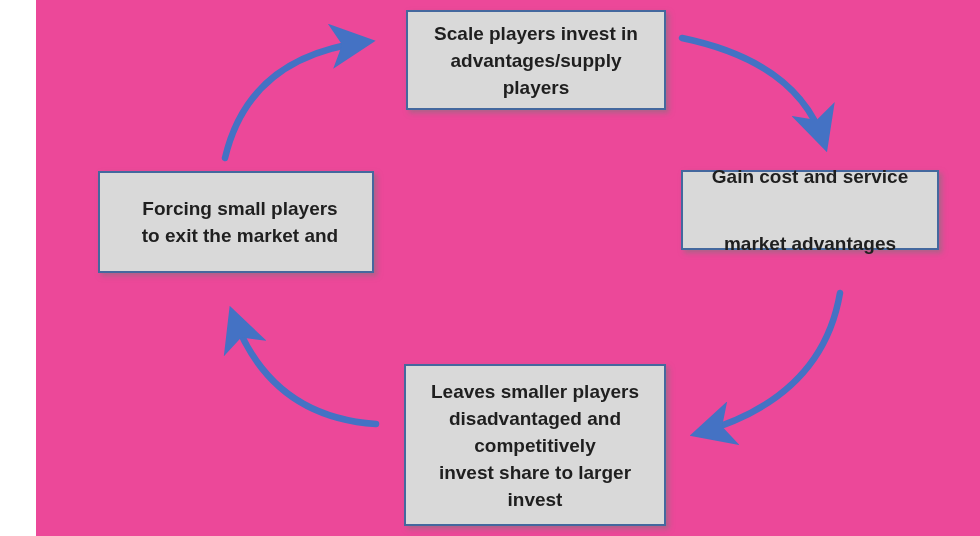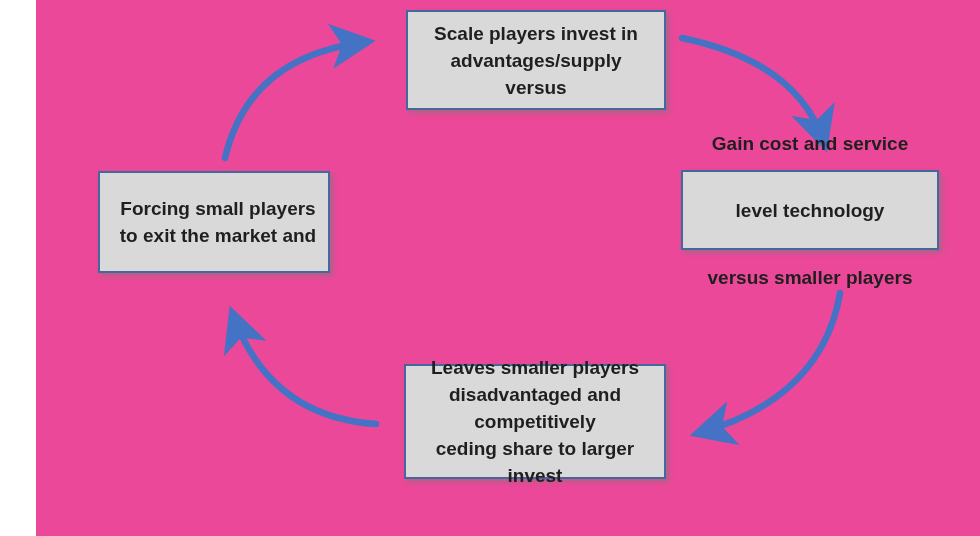--- a/index.html
+++ b/index.html
@@ -35,22 +35,22 @@
     justify-content: center;
     text-align: center;
     color: #1f1f1f;
     font-weight: bold;
     font-size: 19px;
     line-height: 27px;
     padding: 4px 8px;
   }
   .node-top    { left: 370px; top: 10px;  width: 260px; height: 100px; }
   .node-right  { left: 645px; top: 170px; width: 258px; height: 80px; gap: 40px; }
-  .node-bottom { left: 368px; top: 364px; width: 262px; height: 115px; }
-  .node-left   { left: 62px;  top: 171px; width: 232px; height: 102px; padding-left: 16px; }
+  .node-bottom { left: 368px; top: 364px; width: 262px; height: 162px; }
+  .node-left   { left: 62px;  top: 171px; width: 276px; height: 102px; padding-left: 16px; }
   .node-line { display: block; white-space: nowrap; }
   .cycle-arrow {
     fill: none;
     stroke: #4472c4;
     stroke-width: 6.5;
     stroke-linecap: round;
   }
 </style>
 </head>
 <body>
@@ -65,34 +65,33 @@
     </defs>
     <path class="cycle-arrow" d="M 646 38 Q 762 62 788 143" marker-end="url(#head)"></path>
     <path class="cycle-arrow" d="M 804 293 Q 786 398 663 433" marker-end="url(#head)"></path>
     <path class="cycle-arrow" d="M 340 424 Q 234 417 197 315" marker-end="url(#head)"></path>
     <path class="cycle-arrow" d="M 189 158 Q 213 56 330 42" marker-end="url(#head)"></path>
   </svg>
 
   <div class="node-box node-top">
     <span class="node-line">Scale players invest in</span>
     <span class="node-line">advantages/supply</span>
-    <span class="node-line">versus</span>
+    <span class="node-line">players</span>
   </div>
 
   <div class="node-box node-right">
     <span class="node-line">Gain cost and service</span>
-    <span class="node-line">level technology</span>
-    <span class="node-line">versus smaller players</span>
+    <span class="node-line">market advantages</span>
   </div>
 
   <div class="node-box node-bottom">
     <span class="node-line">Leaves smaller players</span>
     <span class="node-line">disadvantaged and</span>
     <span class="node-line">competitively</span>
-    <span class="node-line">ceding share to larger</span>
+    <span class="node-line">invest share to larger</span>
     <span class="node-line">invest</span>
   </div>
 
   <div class="node-box node-left">
     <span class="node-line">Forcing small players</span>
     <span class="node-line">to exit the market and</span>
   </div>
 
 </div>
 

